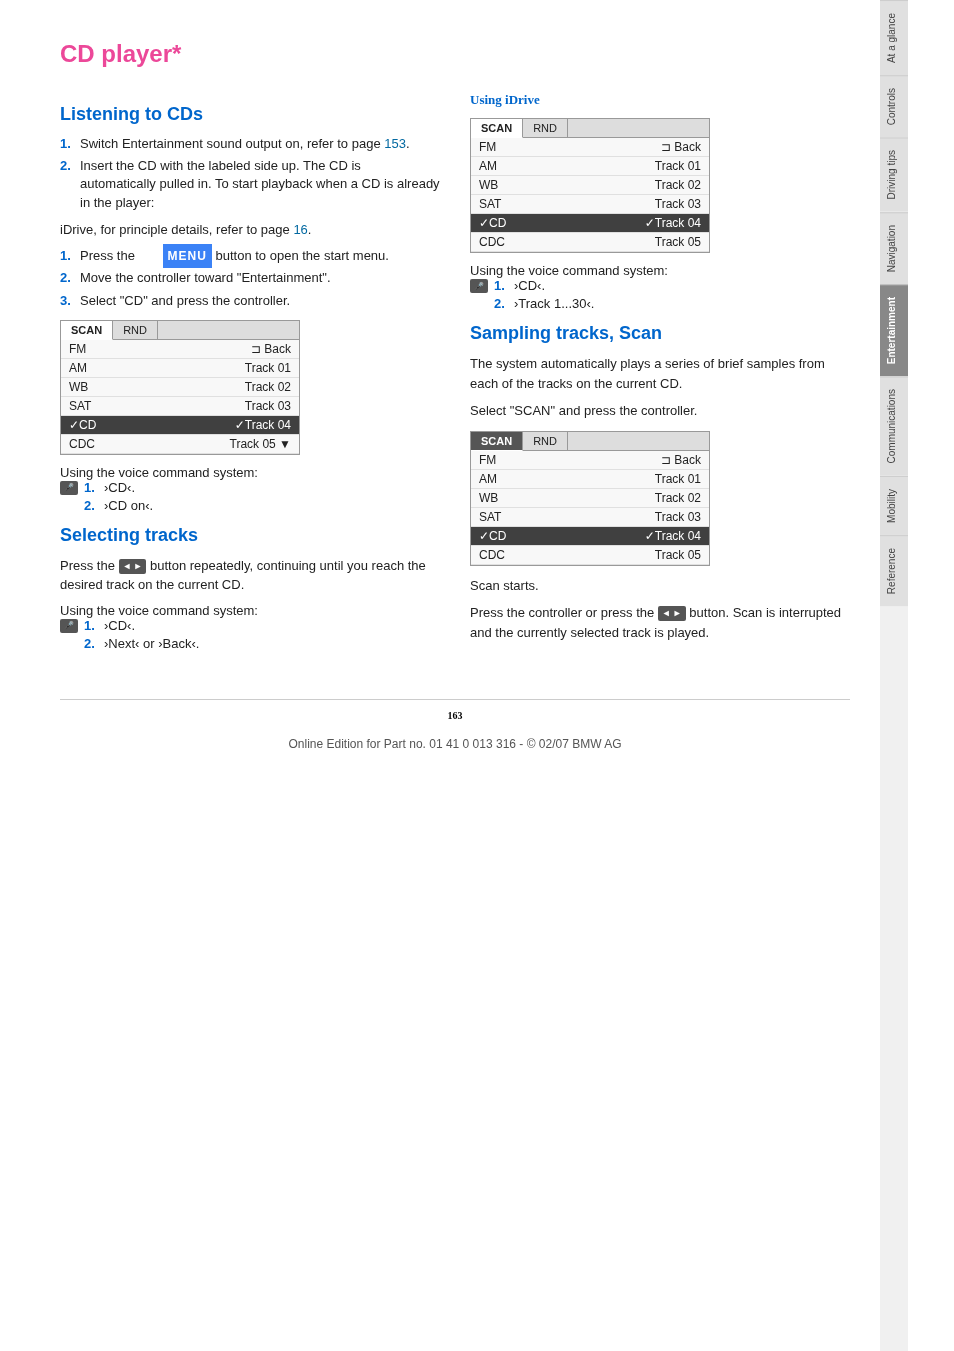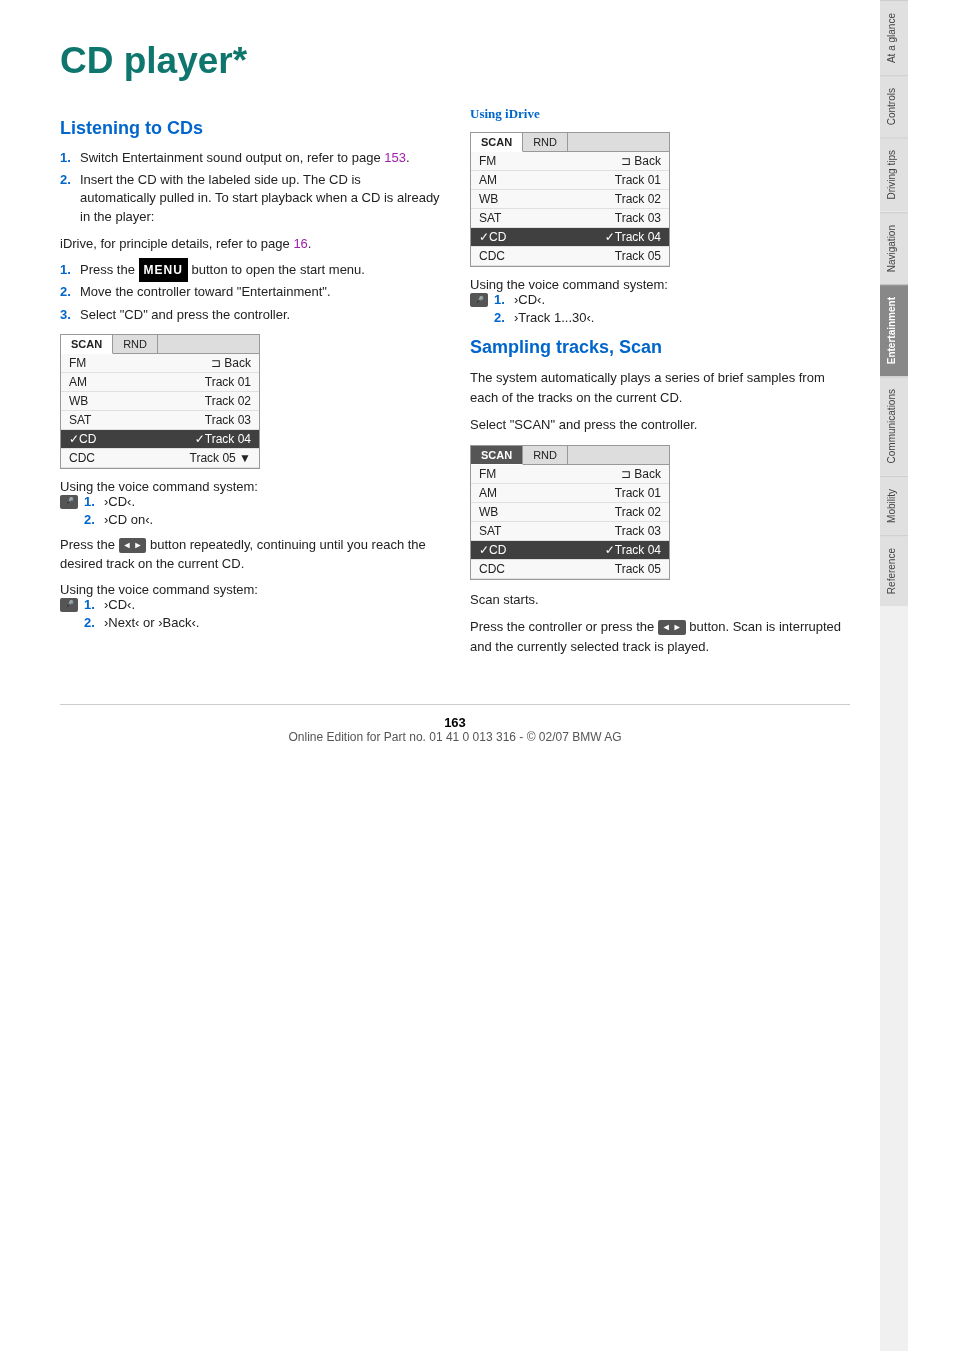--- a/index.html
+++ b/index.html
@@ -47,23 +47,23 @@
     }
 
     .tab-item.entertainment {
       background: #888;
       color: #fff;
       font-weight: bold;
     }
 
     
     .page-title {
-      font-size: 37px;
-      font-weight: bold;
-      color: #0f766e;
+      font-size: 24px;
+      font-weight: bold;
+      color: #ec4899;
       margin-bottom: 24px;
       border-bottom: none;
     }
 
     
     .two-col {
       display: flex;
       gap: 30px;
     }
 
@@ -113,29 +113,29 @@
       color: #0066cc;
       font-weight: bold;
       min-width: 14px;
     }
 
     .list-text {
       flex: 1;
     }
 
     .link-blue {
-      color: #a21caf;
+      color: #0369a1;
       text-decoration: none;
     }
 
     
     .menu-display {
       border: 1px solid #999;
       background: #f8f8f8;
-      width: 200px;
+      width: 240px;
       margin: 10px 0;
       font-size: 12px;
     }
 
     .menu-header {
       display: flex;
       background: #ddd;
       border-bottom: 1px solid #999;
     }
 
@@ -220,42 +220,44 @@
 
     .para-text {
       font-size: 13px;
       line-height: 1.5;
       margin-bottom: 8px;
     }
 
     .bold-menu {
       font-weight: bold;
       font-style: normal;
-      background: #000000;
+      background: #3b82f6;
       color: #fff;
       padding: 5px 5px;
       font-size: 12px;
       letter-spacing: 1px;
+      margin-left: 24px;
     }
 
     
     .page-footer {
       text-align: center;
       margin-top: 40px;
       font-size: 12px;
       color: #555;
       border-top: 1px solid #ccc;
       padding-top: 10px;
     }
 
     .page-number {
-      font-size: 13px;
+      font-size: 10px;
       font-weight: bold;
       color: #000;
-      margin-bottom: 0;
+      margin-bottom: 16px;
+      font-family: Liberation Serif, serif;
     }
 
     .menu-display-wrapper {
       position: relative;
     }
   </style>
 </head>
 <body>
 
 <div class="page-container">
@@ -341,20 +343,21 @@
             <span class="list-num">1.</span>
             <span>›CD‹.</span>
           </div>
           <div class="voice-item">
             <div style="width:18px"></div>
             <span class="list-num">2.</span>
             <span>›CD on‹.</span>
           </div>
         </div>
 
+        <h2 class="section-title">Selecting tracks</h2>
 
 
         <p class="para-text">
           Press the <span class="track-btn">
               <span class="arrow-left">◄</span>
               <span>►</span>
             </span> button repeatedly, continuing until you reach the desired track on the current CD.
         </p>
 
         <div class="voice-section">

